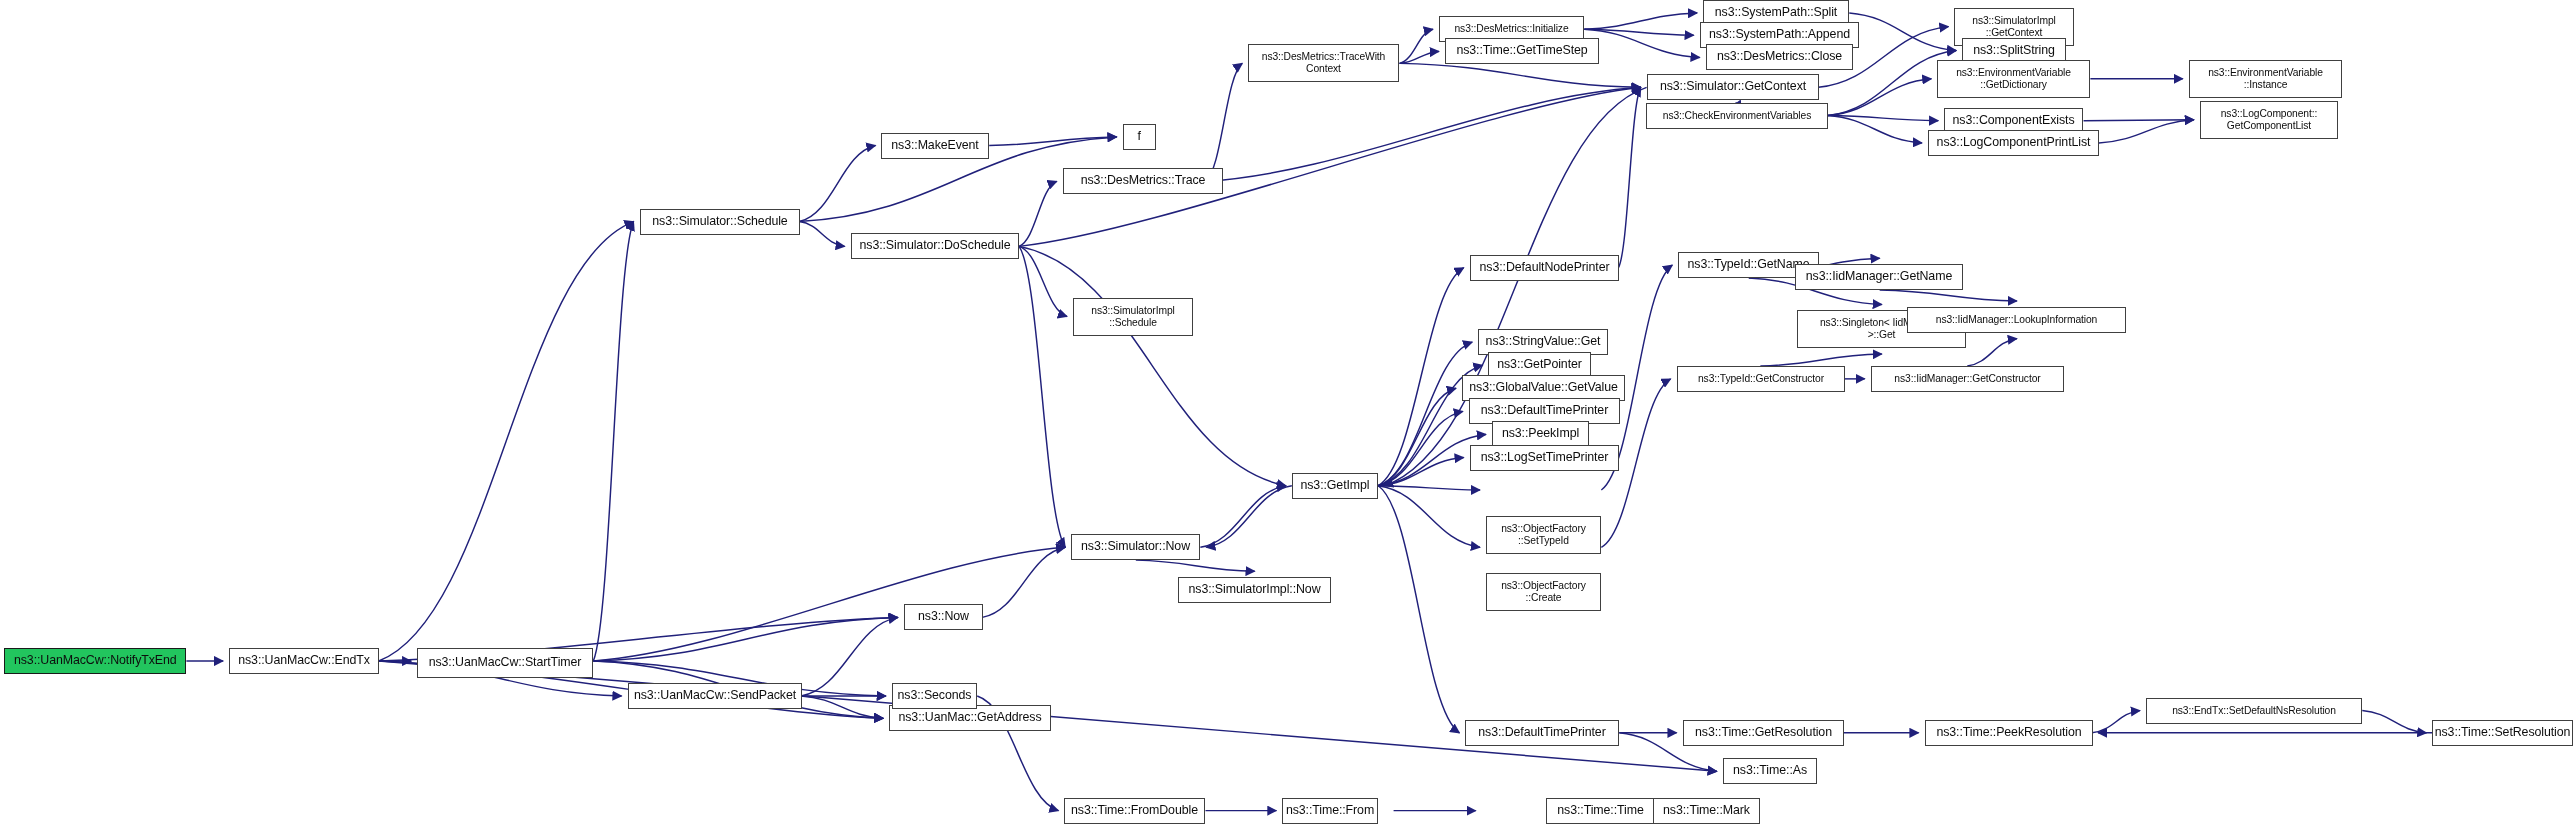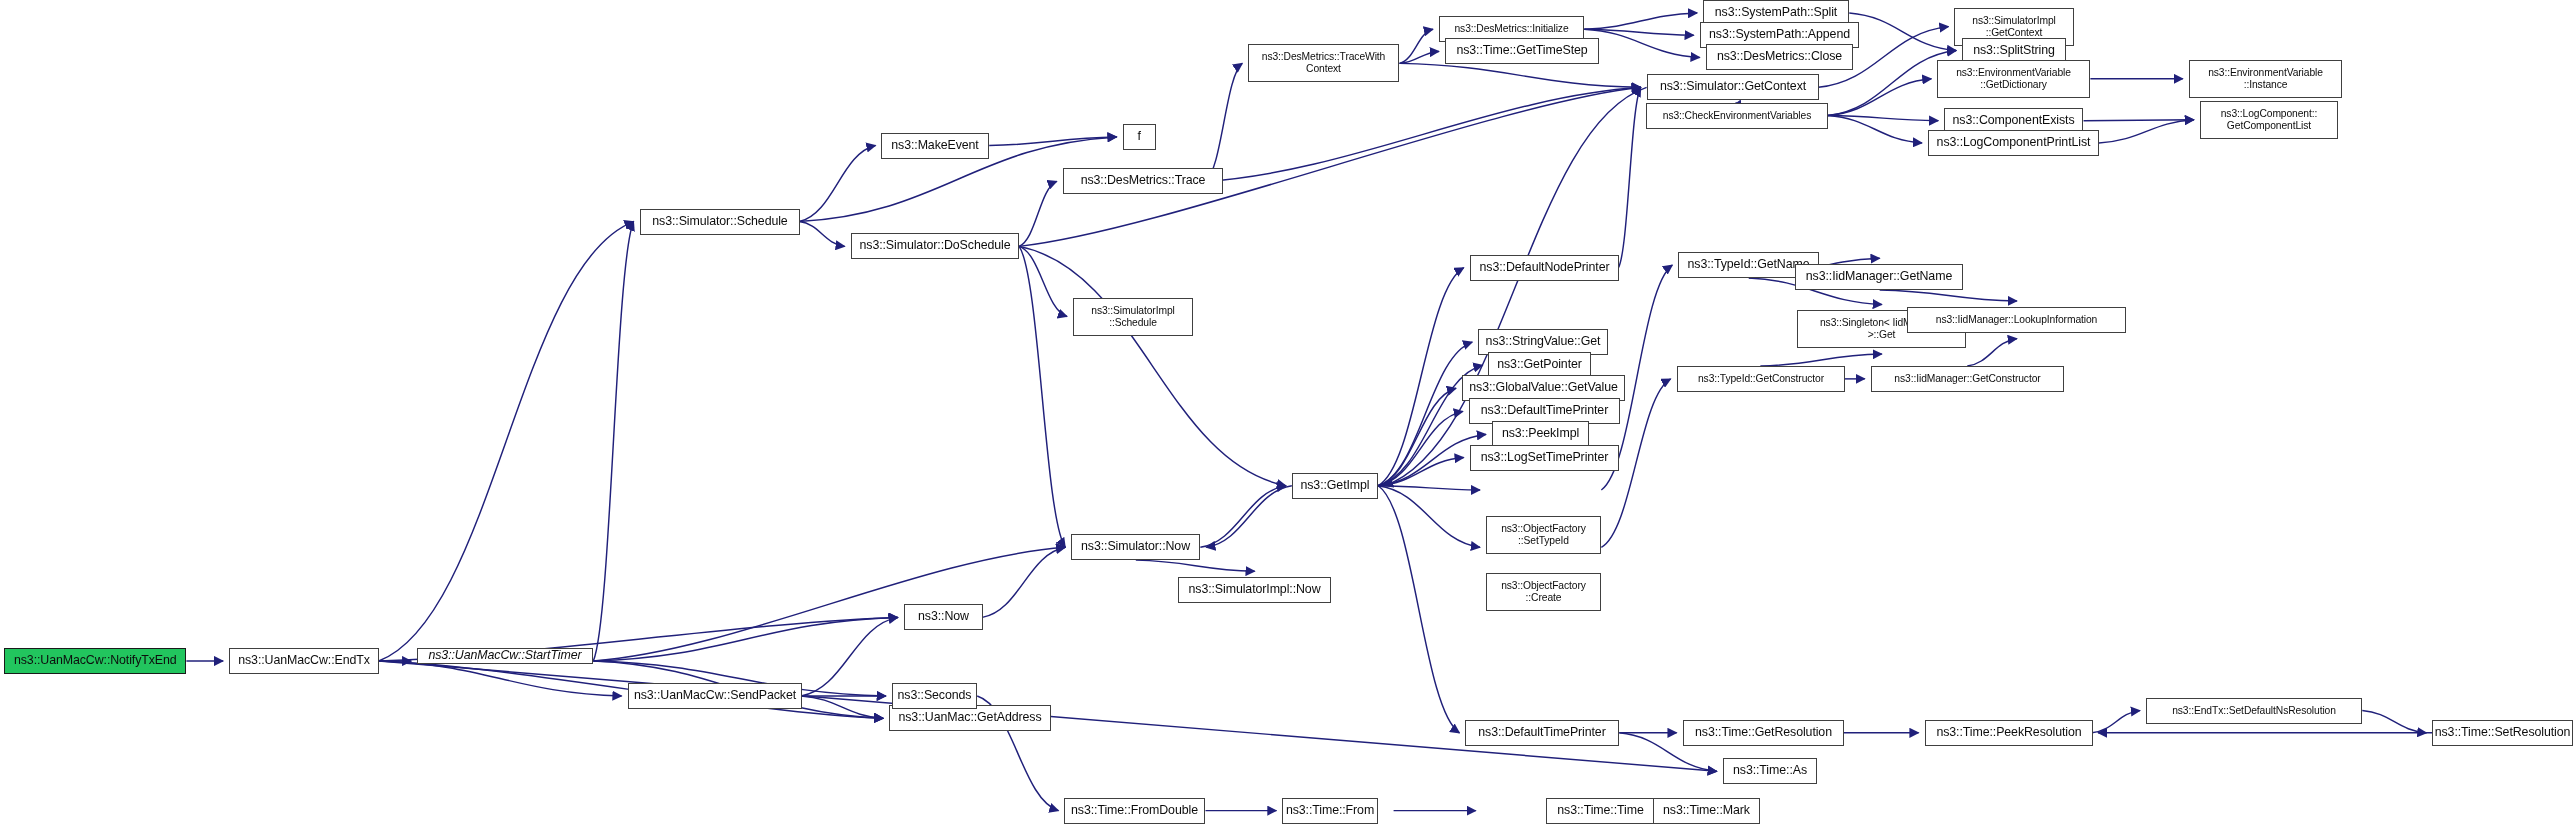--- a/index.html
+++ b/index.html
@@ -137,21 +137,21 @@
         <path d="M 2045.5 325 C 2115.475 328.1, 2131.025 352.9, 2201 356" marker-end="url(#arrow)"></path>
         <path d="M 2198.5 339 C 2270.725 340.3, 2286.775 350.7, 2359 352" marker-end="url(#arrow)"></path>
         <path d="M 2157 443 C 2167.8 443, 2170.2 443, 2181 443" marker-end="url(#arrow)"></path>
         <path d="M 2059 428 C 2122.9 426.6, 2137.1 415.4, 2201 414" marker-end="url(#arrow)"></path>
         <path d="M 2301 428 C 2327.1 424.8, 2332.9 399.2, 2359 396" marker-end="url(#arrow)"></path>
       </g>
   </svg>
   <div id="node-layer">
       <div class="node root" style="left: 4.3px; top: 648px; width: 182px; height: 26px;">ns3::UanMacCw::NotifyTxEnd</div>
       <div class="node" style="left: 229px; top: 648px; width: 150px; height: 26px;">ns3::UanMacCw::EndTx</div>
-      <div class="node" style="left: 417px; top: 648px; width: 176px; height: 16px; font-style: italic;">ns3::UanMacCw::StartTimer</div>
+      <div class="node" style="left: 417px; top: 648px; width: 176px; height: 30px;">ns3::UanMacCw::StartTimer</div>
       <div class="node" style="left: 628px; top: 683px; width: 174px; height: 26px;">ns3::UanMacCw::SendPacket</div>
       <div class="node" style="left: 889px; top: 705px; width: 162px; height: 26px;">ns3::UanMac::GetAddress</div>
       <div class="node" style="left: 892px; top: 683px; width: 85px; height: 26px;">ns3::Seconds</div>
       <div class="node" style="left: 904px; top: 604px; width: 79px; height: 26px;">ns3::Now</div>
       <div class="node" style="left: 1064px; top: 798px; width: 141px; height: 26px;">ns3::Time::FromDouble</div>
       <div class="node" style="left: 1282px; top: 798px; width: 96px; height: 26px;">ns3::Time::From</div>
       <div class="node" style="left: 1546px; top: 798px; width: 109px; height: 26px;">ns3::Time::Time</div>
       <div class="node" style="left: 1653px; top: 798px; width: 107px; height: 26px;">ns3::Time::Mark</div>
       <div class="node" style="left: 1071px; top: 534px; width: 129px; height: 26px;">ns3::Simulator::Now</div>
       <div class="node" style="left: 1178px; top: 577px; width: 153px; height: 26px;">ns3::SimulatorImpl::Now</div>

